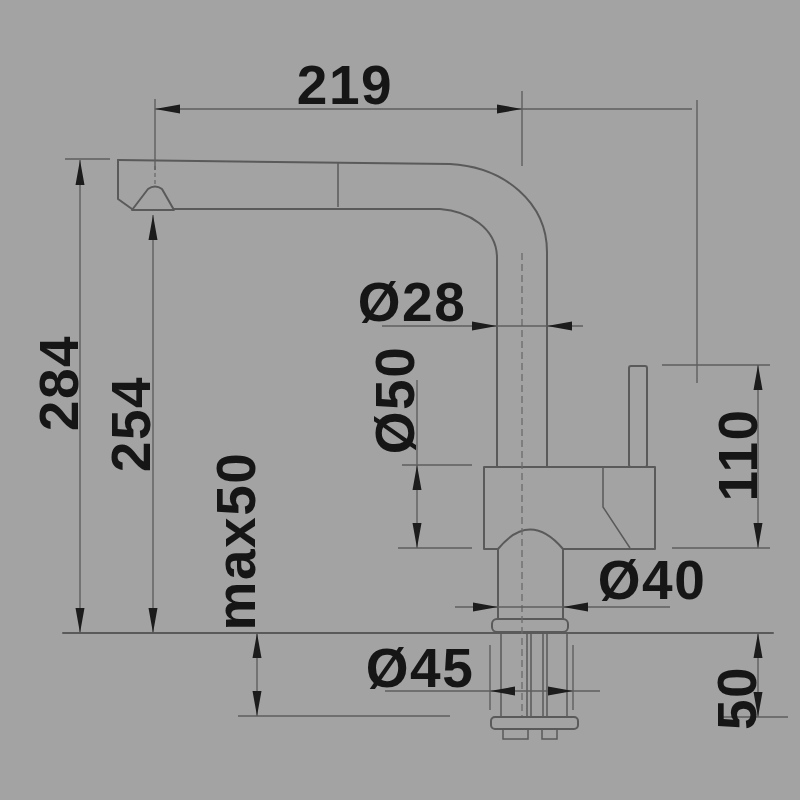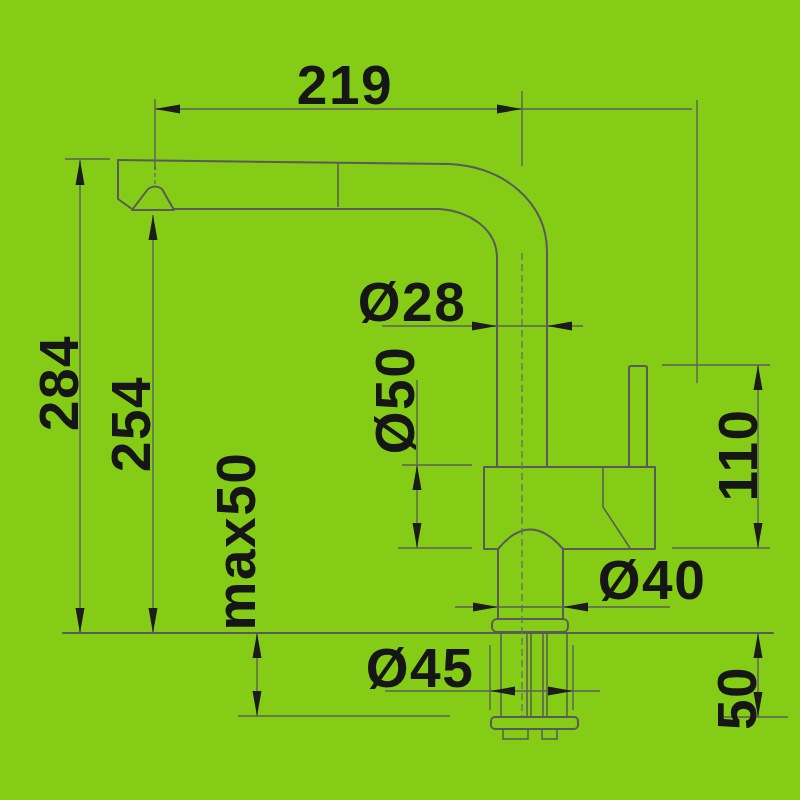--- a/index.html
+++ b/index.html
@@ -1,16 +1,16 @@
 <!DOCTYPE html>
 <html><head>
 <meta charset="utf-8">
 <style>
   html,body{margin:0;padding:0;background:#ffffff;}
-  .canvas{position:relative;width:800px;height:800px;background:#84cc16;overflow:hidden;}
+  .canvas{position:relative;width:800px;height:800px;background:#a3a3a3;overflow:hidden;}
   svg{display:block;}
   .draw{stroke:#5a5a5a;stroke-width:2;fill:none;stroke-linejoin:round;stroke-linecap:round;}
   .thin{stroke:#5a5a5a;stroke-width:1.5;fill:none;}
   .dimline{stroke:#5f5f5f;stroke-width:1.4;fill:none;}
   .arrow{fill:#1c1c1c;stroke:none;}
   .centerline{stroke:#6b6b6b;stroke-width:1.3;fill:none;stroke-dasharray:7 4;}
   .centerline-short{stroke:#6b6b6b;stroke-width:1.3;fill:none;stroke-dasharray:4 3;}
   .lbl{font-family:"Liberation Sans",sans-serif;font-weight:700;font-size:55px;
        fill:#161616;letter-spacing:1.5px;}
 </style>

